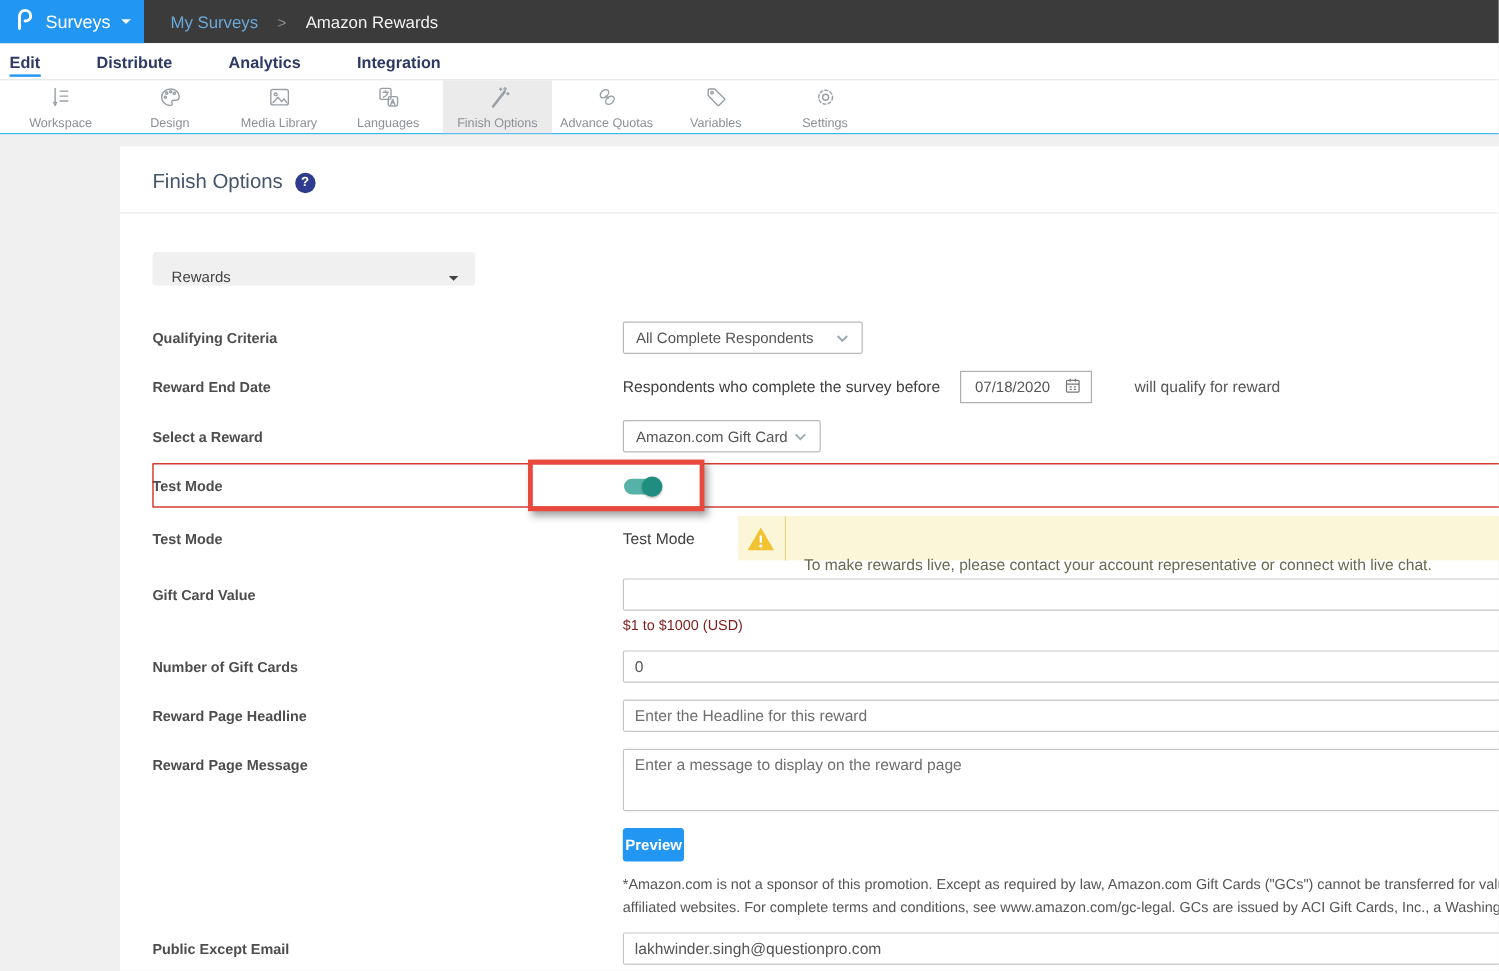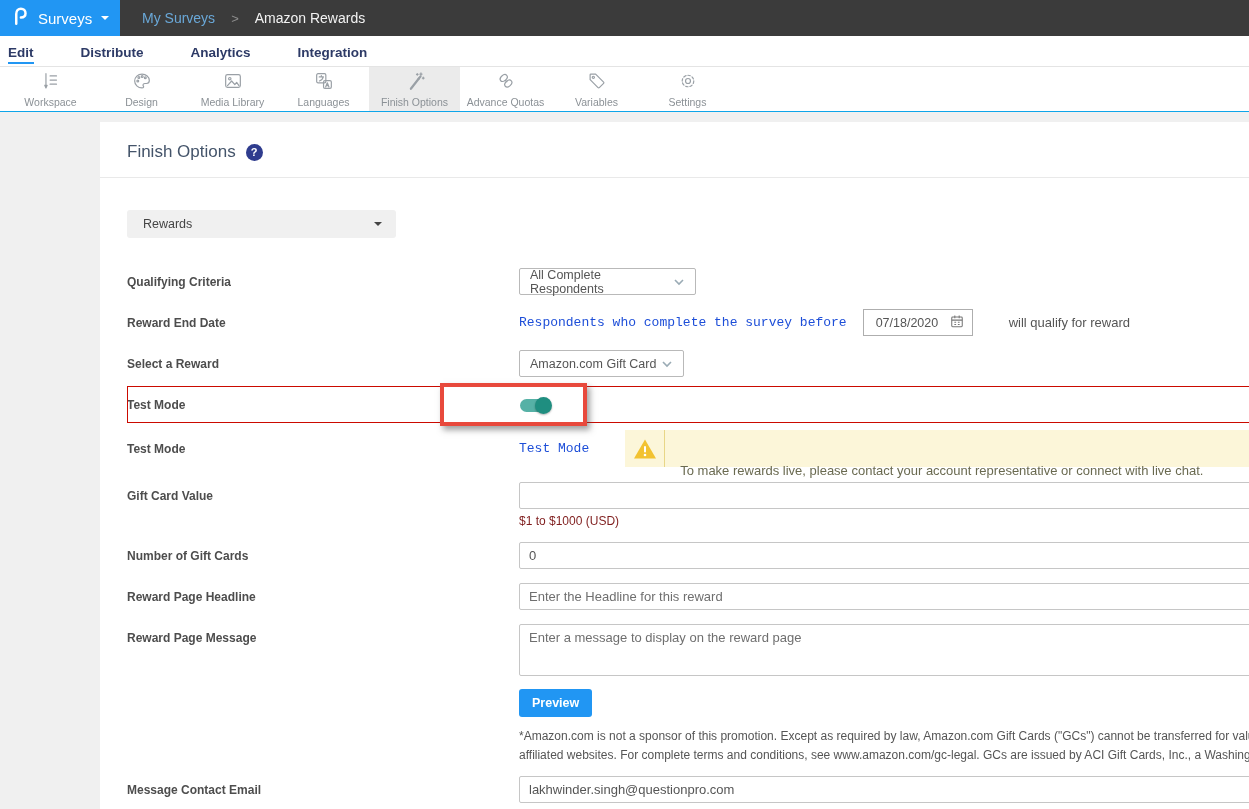--- a/index.html
+++ b/index.html
@@ -38,37 +38,37 @@
   .card { margin-left:100px; background:#fff; height:100%; padding:20px 0 0 27px; position:relative; }
 
   .page-head { display:flex; align-items:center; gap:10px; margin-bottom:15px; }
   .page-title { font-size:17px; color:#44546a; }
   .help-circle { display:inline-flex; align-items:center; justify-content:center;
     background:#2f3c8e; color:#fff; border-radius:50%; font-weight:bold; cursor:pointer; }
   .help-lg { width:17px; height:17px; font-size:11px; }
   .head-divider { border-bottom:1px solid #e9e9e9; margin-left:-27px; }
 
   .section-select { margin-top:32px; width:269px; height:28px; background:#f0f0f0;
-    border-radius:3px; display:flex; align-items:center; justify-content:space-between;
+    border-radius:3px; display:flex; align-items:flex-end; justify-content:space-between;
     padding:0 14px 0 16px; font-size:12.5px; color:#444; cursor:pointer; }
   .dd-caret { width:0; height:0; border:4px solid transparent; border-top-color:#444; margin-top:4px; }
 
   
   .form { margin-top:30px; }
   .row { display:flex; align-items:center; margin-bottom:14px; }
   .lbl { width:392px; padding-right:14px; text-align:left; font-size:12px;
     font-weight:bold; color:#4d4d4d; flex:none; }
   .grow { flex:1; margin-right:-12px; }
 
   .selectbox { height:27px; border:1px solid #b9b9b9; border-radius:2px; background:#fff;
     display:flex; align-items:center; justify-content:space-between; padding:0 10px;
     font-size:12.5px; color:#555; cursor:pointer; }
   .chev svg { width:12px; height:12px; stroke:#9aabb5; fill:none; stroke-width:1.6; display:block; }
 
-  .plain { font-size:13px; color:#1d4ed8;font-family:Liberation Mono, monospace; }
+  .plain { font-size:13px; color:#404040; }
   .datebox { width:110px; height:27px; border:1px solid #aeaeae; display:flex; align-items:center;
     justify-content:space-between; padding:0 8px 0 12px; font-size:12.5px; color:#555;
     margin-left:16px; cursor:text; }
   .datebox svg { width:14px; height:14px; stroke:#777; fill:none; stroke-width:1.2; }
   .suffix { margin-left:36px; font-size:13px; color:#555; }
 
   input[type=text] { height:27px; width:100%; border:1px solid #c6c6c6; border-radius:2px;
     padding:0 9px; font-size:13px; color:#555; font-family:inherit; outline:none; }
   textarea { height:52px; width:100%; border:1px solid #c6c6c6; border-radius:2px;
     padding:5px 9px; font-size:13px; color:#555; font-family:inherit; resize:none; outline:none; }
@@ -92,21 +92,21 @@
   .warn-icon { width:40px; display:flex; align-items:center; justify-content:center;
     border-right:1px solid #e8d687; }
   .warn-icon svg { width:24px; height:22px; }
   .warn-text { display:flex; align-items:center; padding:0 15px; font-size:13px; color:#6a6a50;margin-top:40px; }
 
   .helper { font-size:12px; color:#7f1d1d; margin:4px 0 0 392px; }
   .tight { margin-bottom:5px; }
 
   .btn { display:inline-block; background:#2196f3; color:#fff; border:none; border-radius:3px;
     font-family:inherit; cursor:pointer; }
-  .btn-preview { margin-left:392px; margin-top:0; font-size:12.5px; font-weight:bold; padding:7px 13px; }
+  .btn-preview { margin-left:392px; margin-top:0; font-size:12.5px; font-weight:bold; padding:7px 2px; }
 
   .disclaimer { margin:10px 0 12px 392px; font-size:12px; color:#555; line-height:1.55; }
   .disclaimer div { white-space:nowrap; }
 </style>
 </head>
 <body>
 
 <div class="topbar">
   <div class="brand">
     <span>
@@ -224,21 +224,21 @@
     <div class="section-select">
       <span>Rewards</span>
       <span class="dd-caret"></span>
     </div>
 
     <div class="form">
 
       
       <div class="row">
         <div class="lbl">Qualifying Criteria</div>
-        <div class="selectbox" style="width:177px">
+        <div class="selectbox" style="width:200px">
           <span>All Complete Respondents</span>
           <span class="chev">
               <svg viewBox="0 0 12 12">
                 <path d="M2 4l4 4 4-4"></path>
               </svg>
             </span>
         </div>
       </div>
 
       
@@ -323,21 +323,21 @@
 
       <button class="btn btn-preview">Preview</button>
 
       <div class="disclaimer">
         <div>*Amazon.com is not a sponsor of this promotion. Except as required by law, Amazon.com Gift Cards ("GCs") cannot be transferred for value or redeemed for cash. GCs may be used only for purchases of eligible goods on Amazon.com or certain of its</div>
         <div>affiliated websites. For complete terms and conditions, see www.amazon.com/gc-legal. GCs are issued by ACI Gift Cards, Inc., a Washington corporation.</div>
       </div>
 
       
       <div class="row tight">
-        <div class="lbl">Message Contact Email</div>
+        <div class="lbl">Public Except Email</div>
         <div class="grow"><input type="text" value="lakhwinder.singh@questionpro.com" style=""></div>
       </div>
       
 
       
       
 
     </div>
   </div>
 </div>

